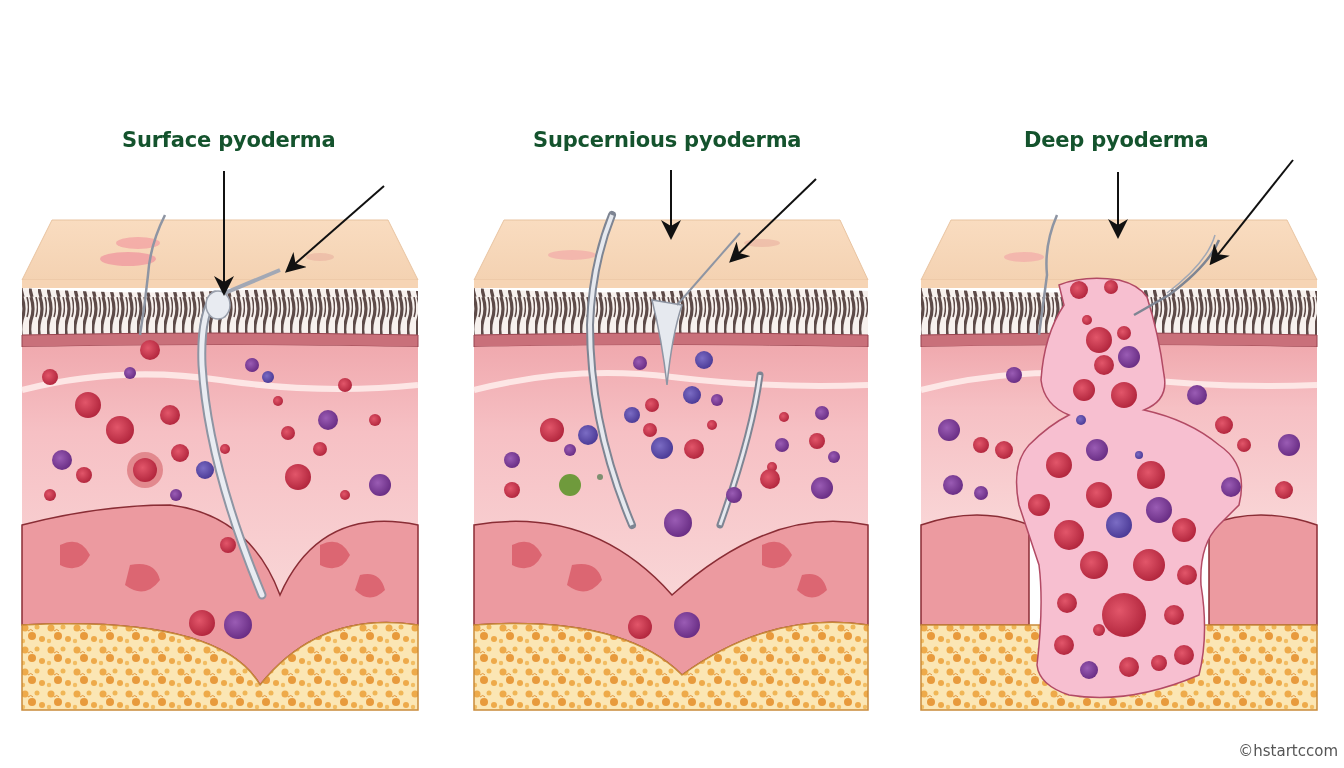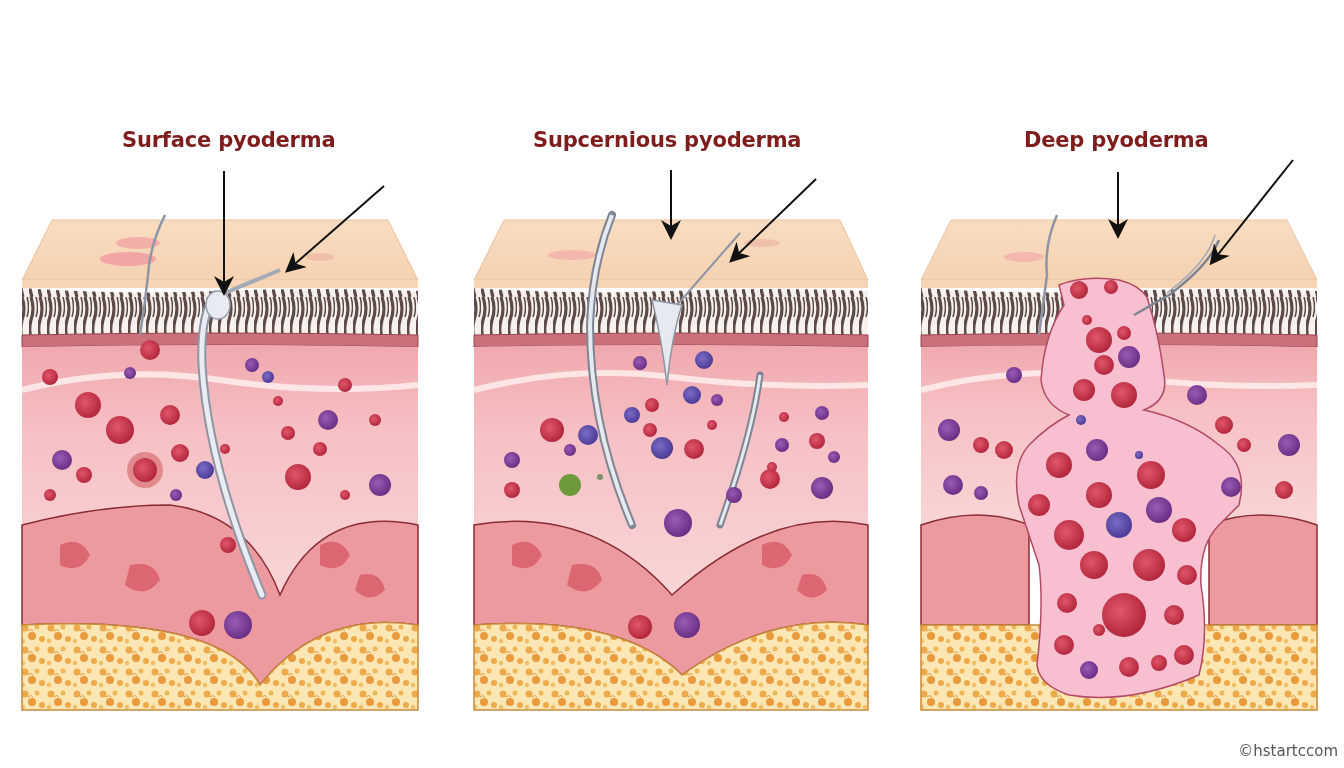--- a/index.html
+++ b/index.html
@@ -3,21 +3,21 @@
   <meta charset="utf-8">
   <style>
     html, body { margin: 0; padding: 0; }
     body {
       width: 1344px; height: 768px; overflow: hidden;
       background: #ffffff; position: relative;
       font-family: "DejaVu Sans", "Liberation Sans", sans-serif;
     }
     .title {
       position: absolute; top: 128px; font-size: 21px; font-weight: bold;
-      color: #7f1d1d; white-space: nowrap; letter-spacing: -0.2px;
+      color: #14532d; white-space: nowrap; letter-spacing: -0.2px;
     }
     .panel { position: absolute; top: 205px; width: 400px; height: 510px; }
     .panel svg { width: 100%; height: 100%; display: block; overflow: visible; }
     .overlay { position: absolute; left: 0; top: 0; width: 1344px; height: 768px; pointer-events: none; }
     .watermark {
       position: absolute; right: 6px; bottom: 8px; font-size: 15px; color: #555555;
       font-family: "DejaVu Sans", sans-serif;
     }
   </style>
 </head>

